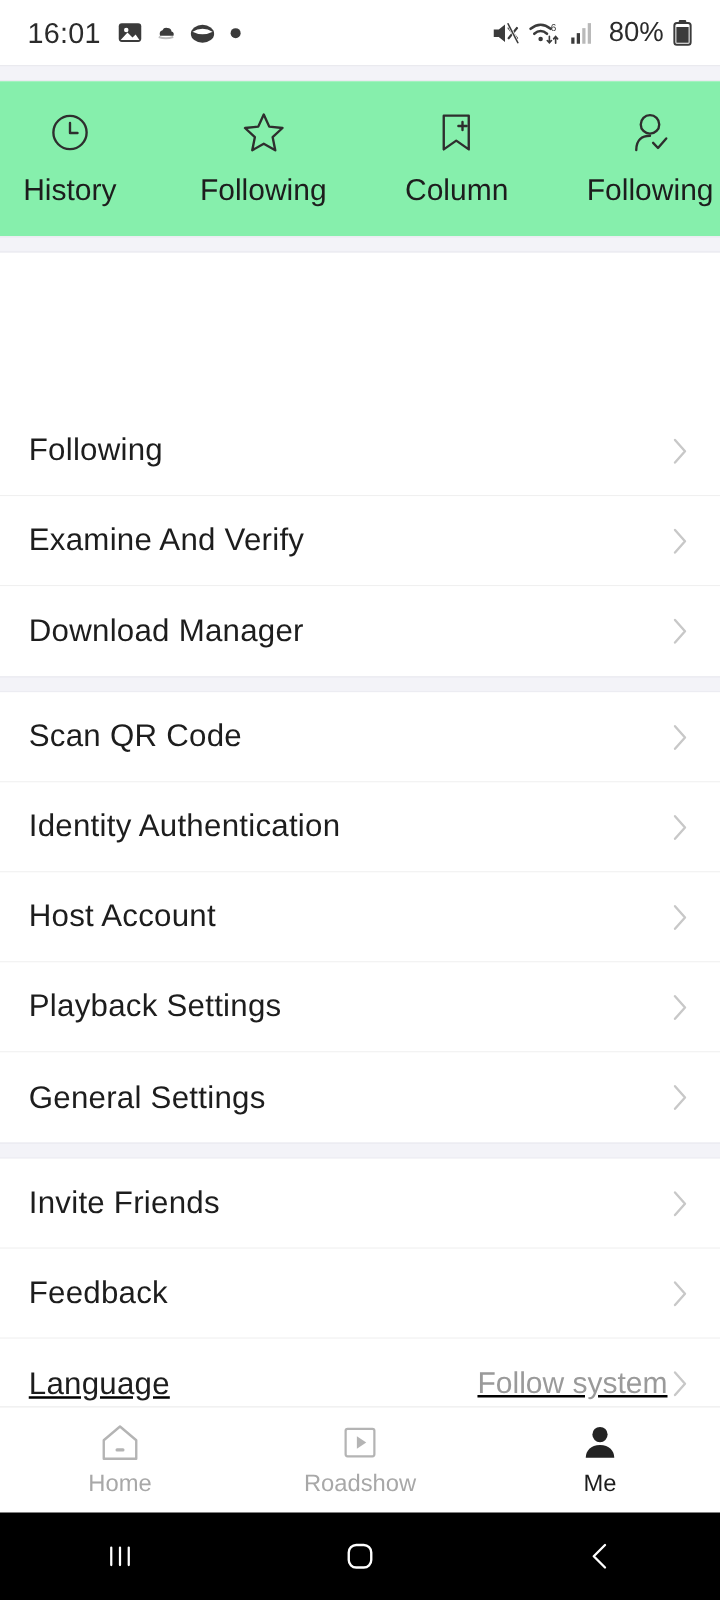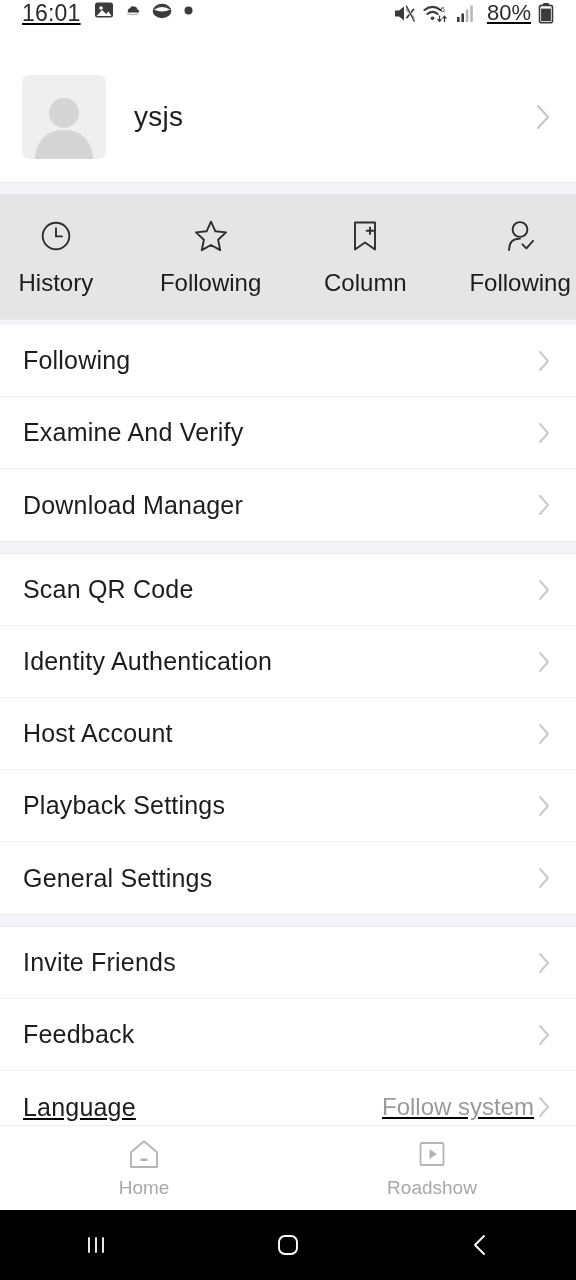--- a/index.html
+++ b/index.html
@@ -7,22 +7,22 @@
     width:576px; height:1280px;
     background:#ffffff;
     font-family:"Liberation Sans", sans-serif;
     -webkit-font-smoothing:antialiased;
     overflow:hidden;
   }
   .phone { position:relative; width:576px; height:1280px; background:#fff; }
 
   
   .statusbar {
-    height:52px; display:flex; align-items:flex-start;
-    padding:0 22px; background:#fff;text-decoration:underline;
+    height:52px; display:flex; align-items:center;
+    padding:0 22px; background:#fff;
   }
   .sb-clock { font-size:23px; color:#2b2b2b; letter-spacing:.2px; }
   .sb-left-icons { display:flex; align-items:center; gap:10px; margin-left:13px; }
   .sb-spacer { flex:1; }
   .sb-right { display:flex; align-items:center; gap:7px; }
   .sb-batt-text { font-size:22px; color:#2b2b2b; margin-left:2px; }
   svg { display:block; }
 
   
   .profile {
@@ -38,21 +38,21 @@
   .username {
     font-size:28px; color:#1d1d1d; margin-left:28px;
     flex:1; letter-spacing:.3px;
   }
 
   
   .band { height:13px; background:#f3f3f8; border-top:1px solid #eaeaef; border-bottom:1px solid #eaeaef; }
 
   
   .quick {
-    display:flex; background:#e5e5e5; padding:24px 0 22px;gap:43px;
+    display:flex; background:#86efac; padding:24px 0 22px;gap:43px;
   }
   .quick-item {
     flex:1; display:flex; flex-direction:column;
     align-items:center; gap:16px;
   }
   .quick-label { font-size:24px; color:#1d1d1d; }
 
   
   .group { background:#fff; }
   .row {
@@ -154,34 +154,20 @@
       <span>
         <svg width="16" height="22" viewBox="0 0 16 22">
           <rect x="5" y="1" width="6" height="2.4" rx="1" fill="#3b3b3b"></rect>
           <rect x="1.5" y="3.4" width="13" height="17.4" rx="2" fill="none" stroke="#3b3b3b" stroke-width="1.6"></rect>
           <rect x="3.1" y="6.6" width="9.8" height="12.6" fill="#3b3b3b"></rect>
         </svg>
       </span>
     </span>
   </div>
 
-  <div class="profile">
-    <span class="avatar">
-      <svg width="84" height="70" viewBox="0 0 84 70">
-        <circle cx="42" cy="24" r="15" fill="#d5d5d5"></circle>
-        <path d="M42 41 C24 41 14 52 13 70 H71 C70 52 60 41 42 41 Z" fill="#d5d5d5"></path>
-      </svg>
-    </span>
-    <span class="username">ysjs</span>
-    <span class="chev">
-      <svg width="22" height="34" viewBox="0 0 22 34">
-        <path d="M6 6 L16 17 L6 28" stroke="#c4c4c4" stroke-width="2" fill="none" stroke-linecap="round" stroke-linejoin="round"></path>
-      </svg>
-    </span>
-  </div>
 
   <div class="band"></div>
 
   <div class="quick">
 
     <div class="quick-item">
       <span>
         <svg width="34" height="34" viewBox="0 0 34 34">
           <circle cx="17" cy="17" r="13.3" fill="none" stroke="#2e2e2e" stroke-width="1.9"></circle>
           <path d="M17 9.3 V17.4 H23" stroke="#2e2e2e" stroke-width="1.9" fill="none" stroke-linecap="round" stroke-linejoin="round"></path>
@@ -344,20 +330,29 @@
     <div class="tab">
       <span>
         <svg width="32" height="32" viewBox="0 0 32 32">
           <rect x="4.5" y="5" width="23" height="22" rx="1.6" fill="none" stroke="#b4b4b4" stroke-width="1.8"></rect>
           <path d="M13.5 11 L21 16 L13.5 21 Z" fill="#b4b4b4"></path>
         </svg>
       </span>
       <span class="tab-label">Roadshow</span>
     </div>
 
+    <div class="tab active">
+      <span>
+        <svg width="32" height="32" viewBox="0 0 32 32">
+          <circle cx="16" cy="9.6" r="6.1" fill="#232323"></circle>
+          <path d="M16 18 C8.6 18 4.6 22.6 4.6 28.2 H27.4 C27.4 22.6 23.4 18 16 18 Z" fill="#232323"></path>
+        </svg>
+      </span>
+      <span class="tab-label">Me</span>
+    </div>
   </div>
 
   <div class="navbar">
     <span class="nav-btn">
       <span>
         <svg width="26" height="24" viewBox="0 0 26 24">
           <path d="M6 5 V19 M13 5 V19 M20 5 V19" stroke="#fff" stroke-width="1.8" stroke-linecap="round"></path>
         </svg>
       </span>
     </span>

